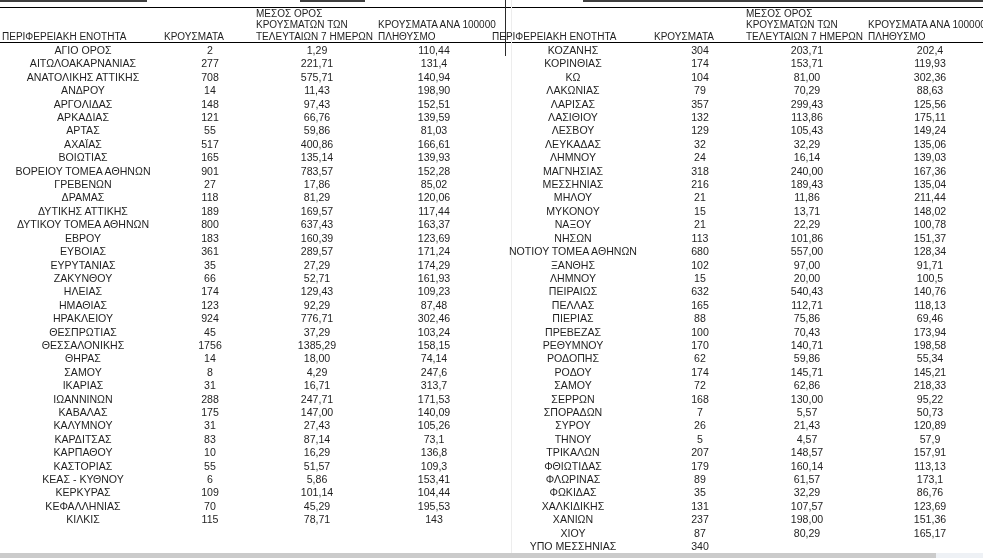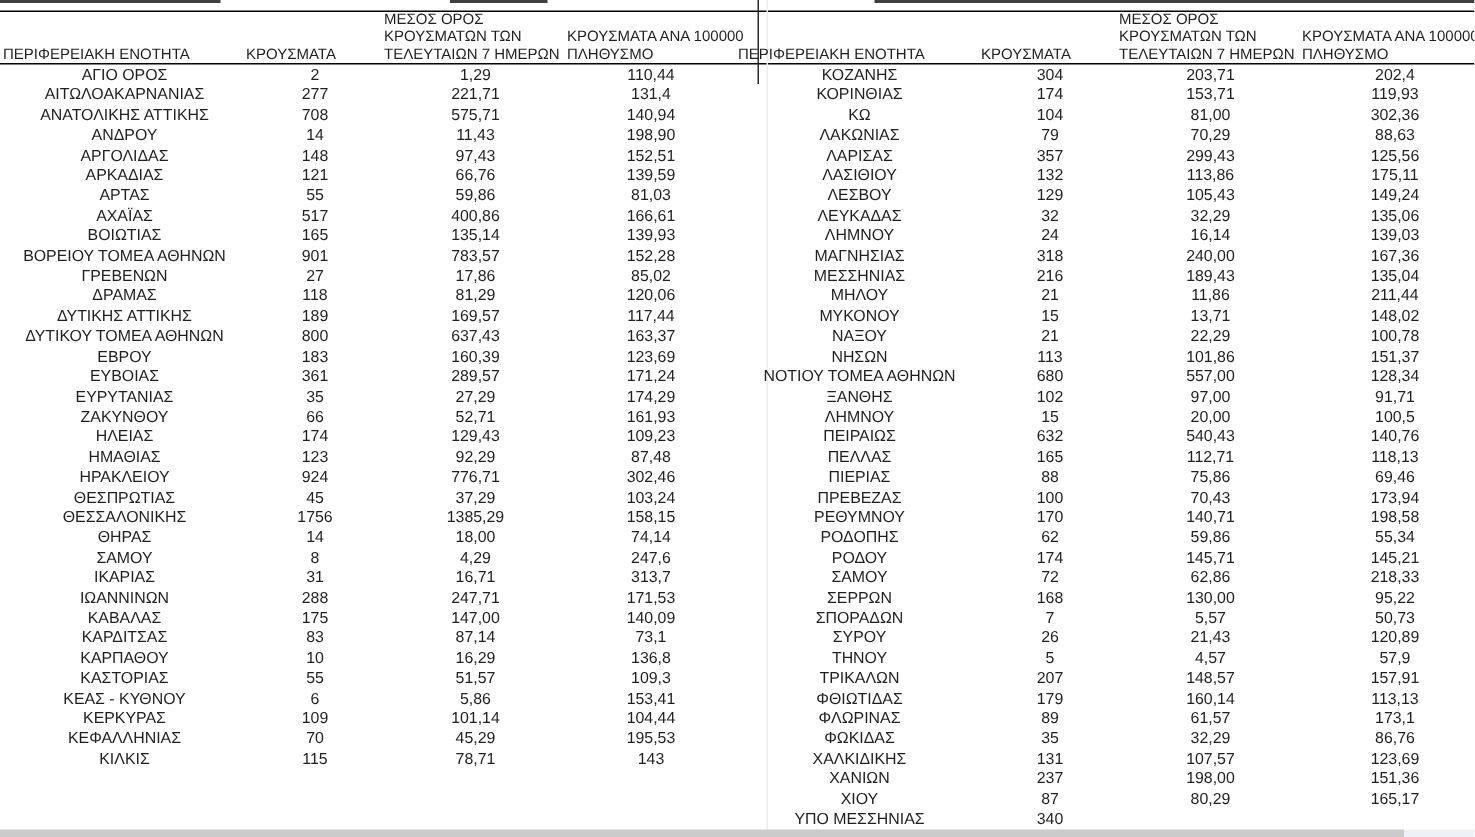--- a/index.html
+++ b/index.html
@@ -230,20 +230,26 @@
         <td>247,71</td>
         <td>171,53</td>
       </tr>
       <tr>
         <td>ΚΑΒΑΛΑΣ</td>
         <td>175</td>
         <td>147,00</td>
         <td>140,09</td>
       </tr>
       <tr>
+        <td>ΚΑΛΥΜΝΟΥ</td>
+        <td>31</td>
+        <td>27,43</td>
+        <td>105,26</td>
+      </tr>
+      <tr>
         <td>ΚΑΡΔΙΤΣΑΣ</td>
         <td>83</td>
         <td>87,14</td>
         <td>73,1</td>
       </tr>
       <tr>
         <td>ΚΑΡΠΑΘΟΥ</td>
         <td>10</td>
         <td>16,29</td>
         <td>136,8</td>

